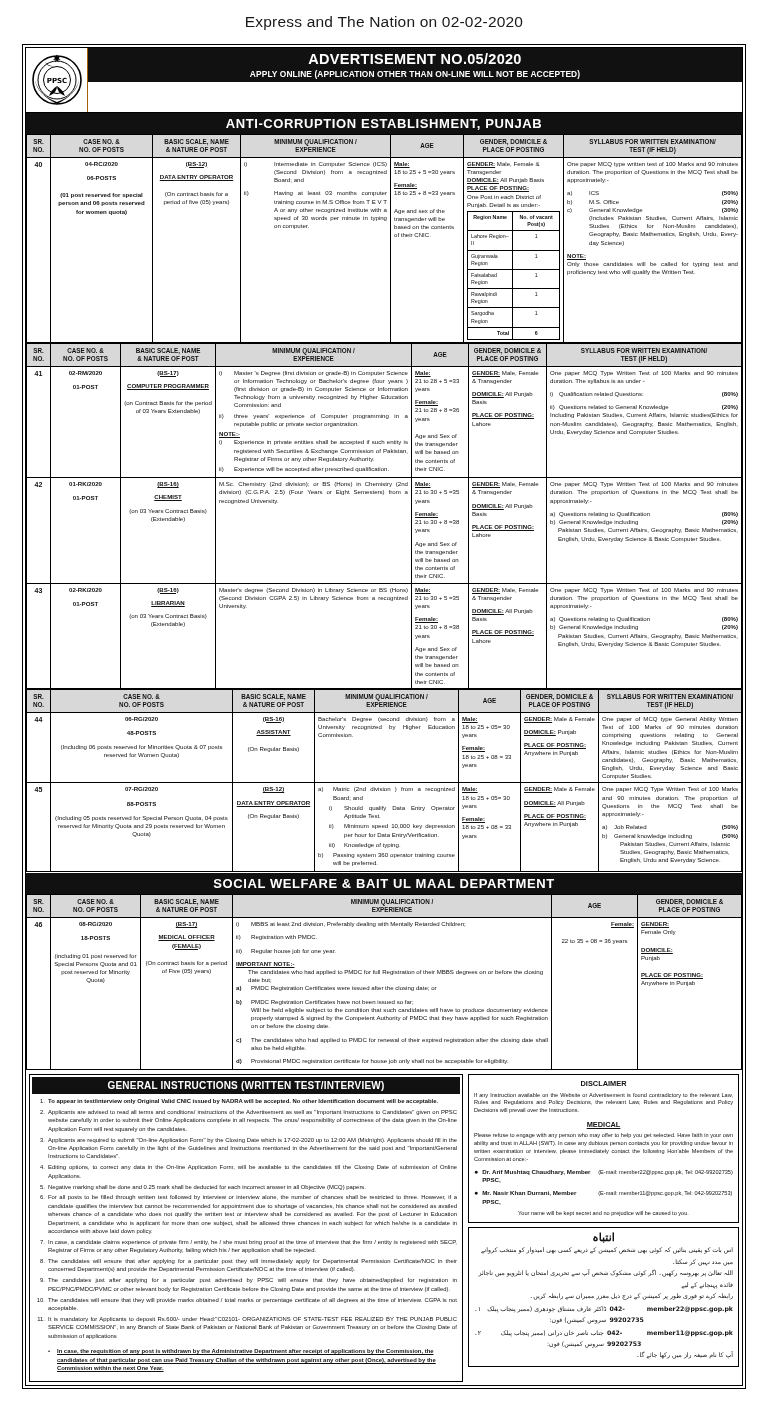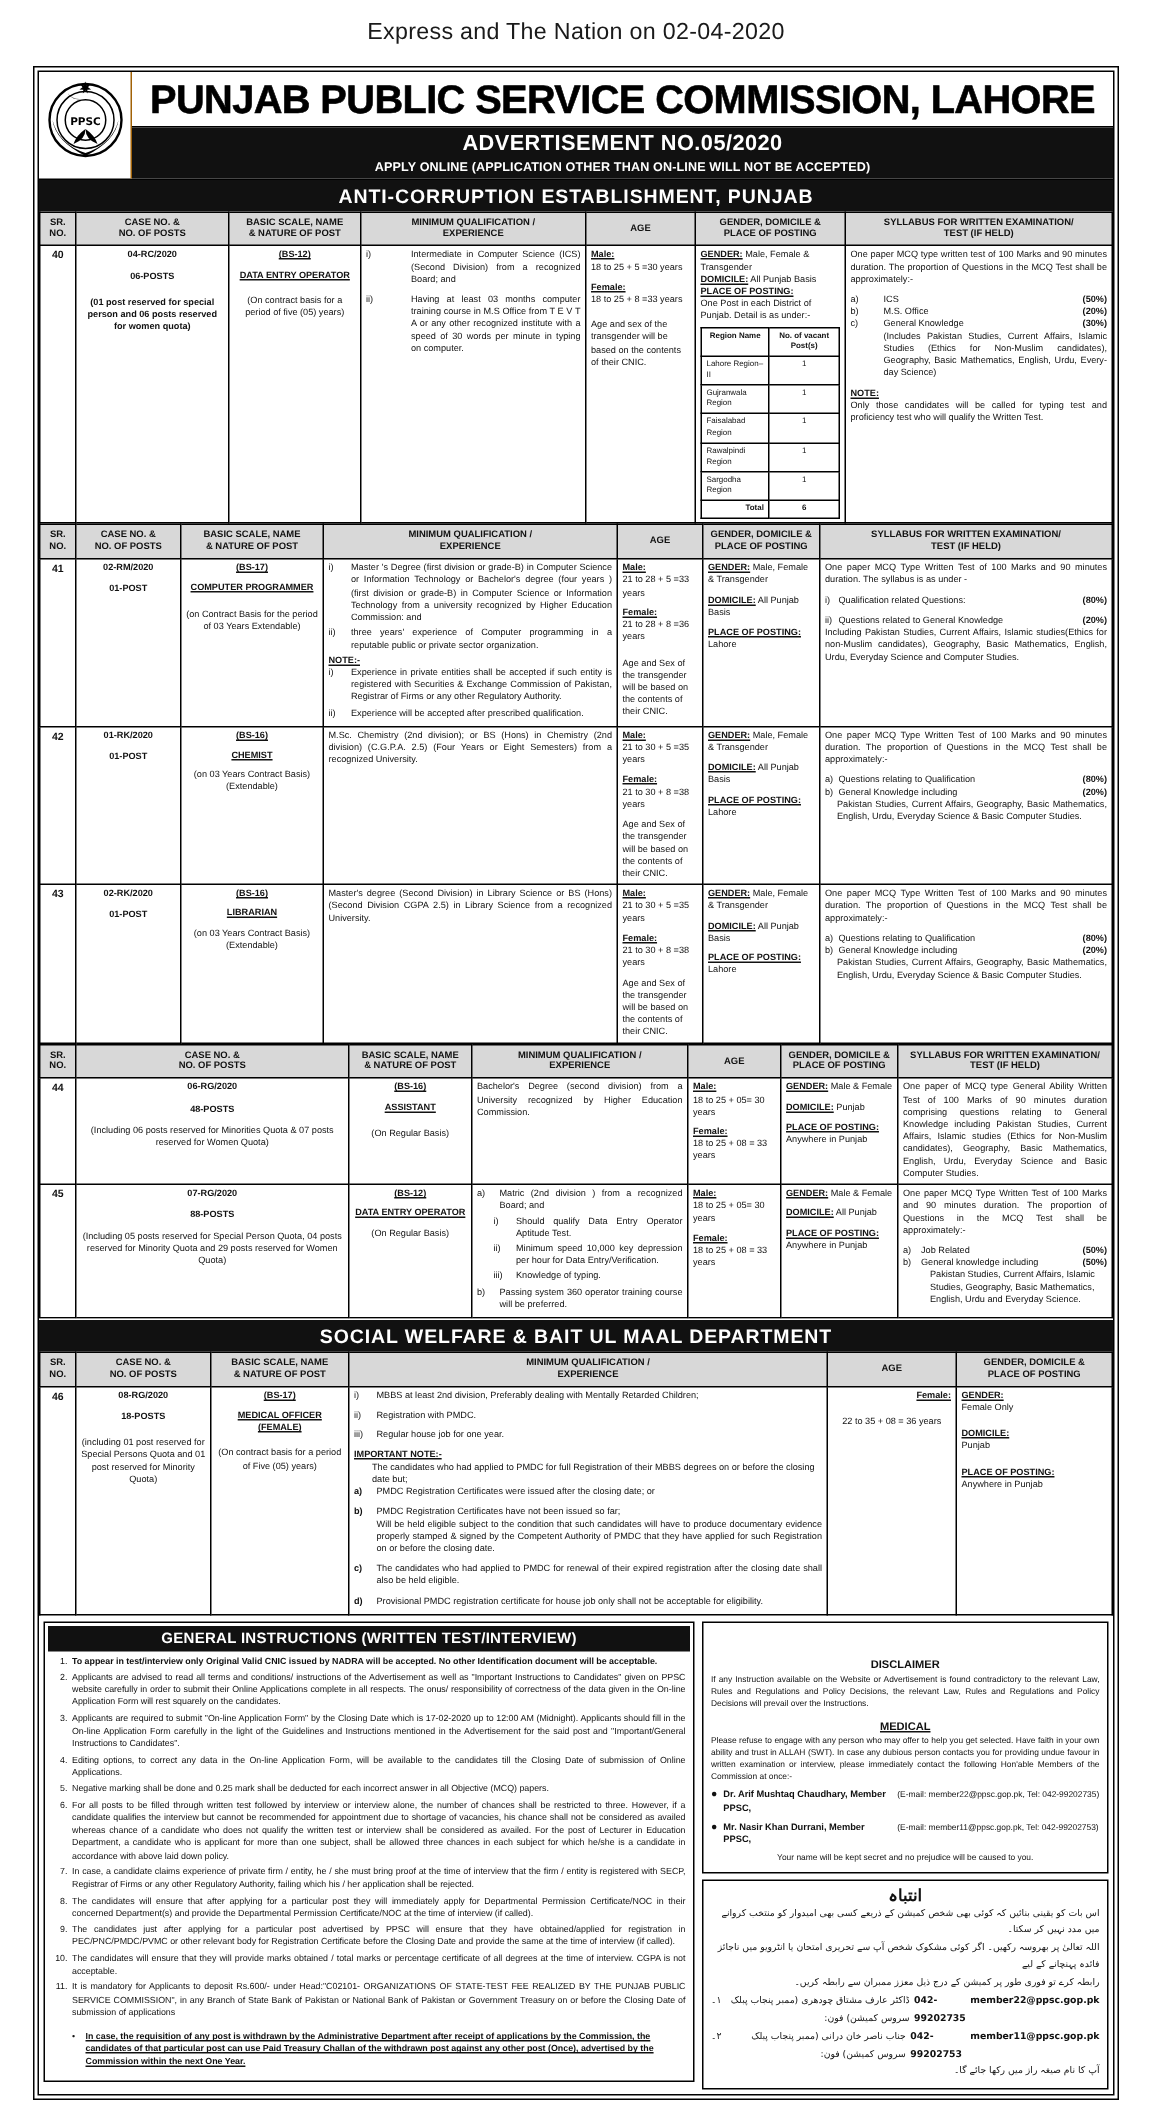--- a/index.html
+++ b/index.html
@@ -162,21 +162,21 @@
   .gi-list { padding: 3px 3px 3px 2px; font-size: 5.9px; line-height: 1.42; }
   .gi-list li { display: flex; gap: 3px; margin-bottom: 2.5px; }
   .gi-list li .mk { min-width: 11px; text-align: right; flex: 0 0 auto; }
   .gi-list li .tx { flex: 1; text-align: justify; }
   .sub-bul { margin-left: 14px; margin-top: 2px; }
   .sub-bul li { display: flex; gap: 5px; margin-bottom: 2.5px; }
   .sub-bul li .mk { min-width: 6px; flex: 0 0 auto; text-align: center; }
 
   .right-col { width: 278px; display: flex; flex-direction: column; gap: 4px; }
   .disc-box { border: 1.4px solid #000; padding: 4px 5px; font-size: 5.6px; line-height: 1.4; }
-  .disc-h { text-align: center; font-weight: bold; font-size: 7.4px; margin-bottom: 2px; margin-top: 19px; }
+  .disc-h { text-align: center; font-weight: bold; font-size: 7.4px; margin-bottom: 2px; }
   .disc-h.u { text-decoration: underline; }
   .mem-line { display: flex; gap: 4px; margin-top: 3px; align-items: baseline; }
   .mem-line .dot { font-size: 7px; }
   .mem-name { font-weight: bold; font-size: 6.2px; width: 112px; }
   .mem-contact { font-size: 5.6px; }
 
   .urdu-box { border: 1.4px solid #000; padding: 3px 5px 5px 5px; }
   .urdu-h { text-align: center; font-weight: bold; font-size: 11px; }
   .urdu-body {
     direction: rtl; text-align: right;
@@ -184,41 +184,40 @@
     font-family: "DejaVu Sans", sans-serif;
   }
   .urdu-mail { direction: ltr; text-align: left; }
   .urdu-item { display: flex; flex-direction: row-reverse; gap: 3px; margin-top: 1px; }
 </style>
 </head>
 <body>
 
 <div class="page">
 
-  <div class="topline">Express and The Nation on 02-04-2020</div>
+  <div class="topline">Express and The Nation on 02-02-2020</div>
 
   <div class="ad-frame">
   <div class="ad-inner">
 
     <div class="masthead">
       <div class="crest">
         <svg width="52" height="60" viewBox="0 0 52 60">
           <circle cx="26" cy="30" r="24" fill="none" stroke="#000" stroke-width="1.6"></circle>
           <circle cx="26" cy="30" r="19" fill="none" stroke="#000" stroke-width="1"></circle>
           <circle cx="26" cy="30" r="13.5" fill="#fff" stroke="#000" stroke-width="1"></circle>
           <path d="M14 12 a10 10 0 0 0 9 4 a8 8 0 0 1 -9 -4z" fill="#000"></path>
           <path d="M26 6 l1.6 4.4 4.4-1.3 -2.6 3.7 3.6 2.8 -4.6 .3 .5 4.6 -2.9-3.6 -2.9 3.6 .5-4.6 -4.6-.3 3.6-2.8 -2.6-3.7 4.4 1.3z" fill="#000" transform="scale(.55) translate(21,2)"></path>
           <text x="26" y="33" font-family="DejaVu Sans" font-size="7" font-weight="bold" text-anchor="middle" fill="#000">PPSC</text>
           <path d="M26 36 q6 4 8 10 q-8 -3 -8 -10z" fill="#000"></path>
           <path d="M26 36 q-6 4 -8 10 q8 -3 8 -10z" fill="#000"></path>
           <path d="M4 30 q2 14 22 24 q20 -10 22 -24 q-4 16 -22 22 q-18 -6 -22 -22z" fill="#000"></path>
         </svg>
       </div>
       <div class="masthead-right">
-        <div class="org-name">PUNJAB PUBLIC SERVICE COMMISSION, LAHORE</div>
         <div class="ad-no">ADVERTISEMENT NO.05/2020</div>
         <div class="apply-online">APPLY ONLINE  (APPLICATION OTHER THAN ON-LINE WILL NOT BE ACCEPTED)</div>
       </div>
     </div>
 
     <div class="dept-band sub">ANTI-CORRUPTION  ESTABLISHMENT, PUNJAB</div>
     <table class="job">
       <colgroup>
             <col style="width:24px">
             <col style="width:102px">

